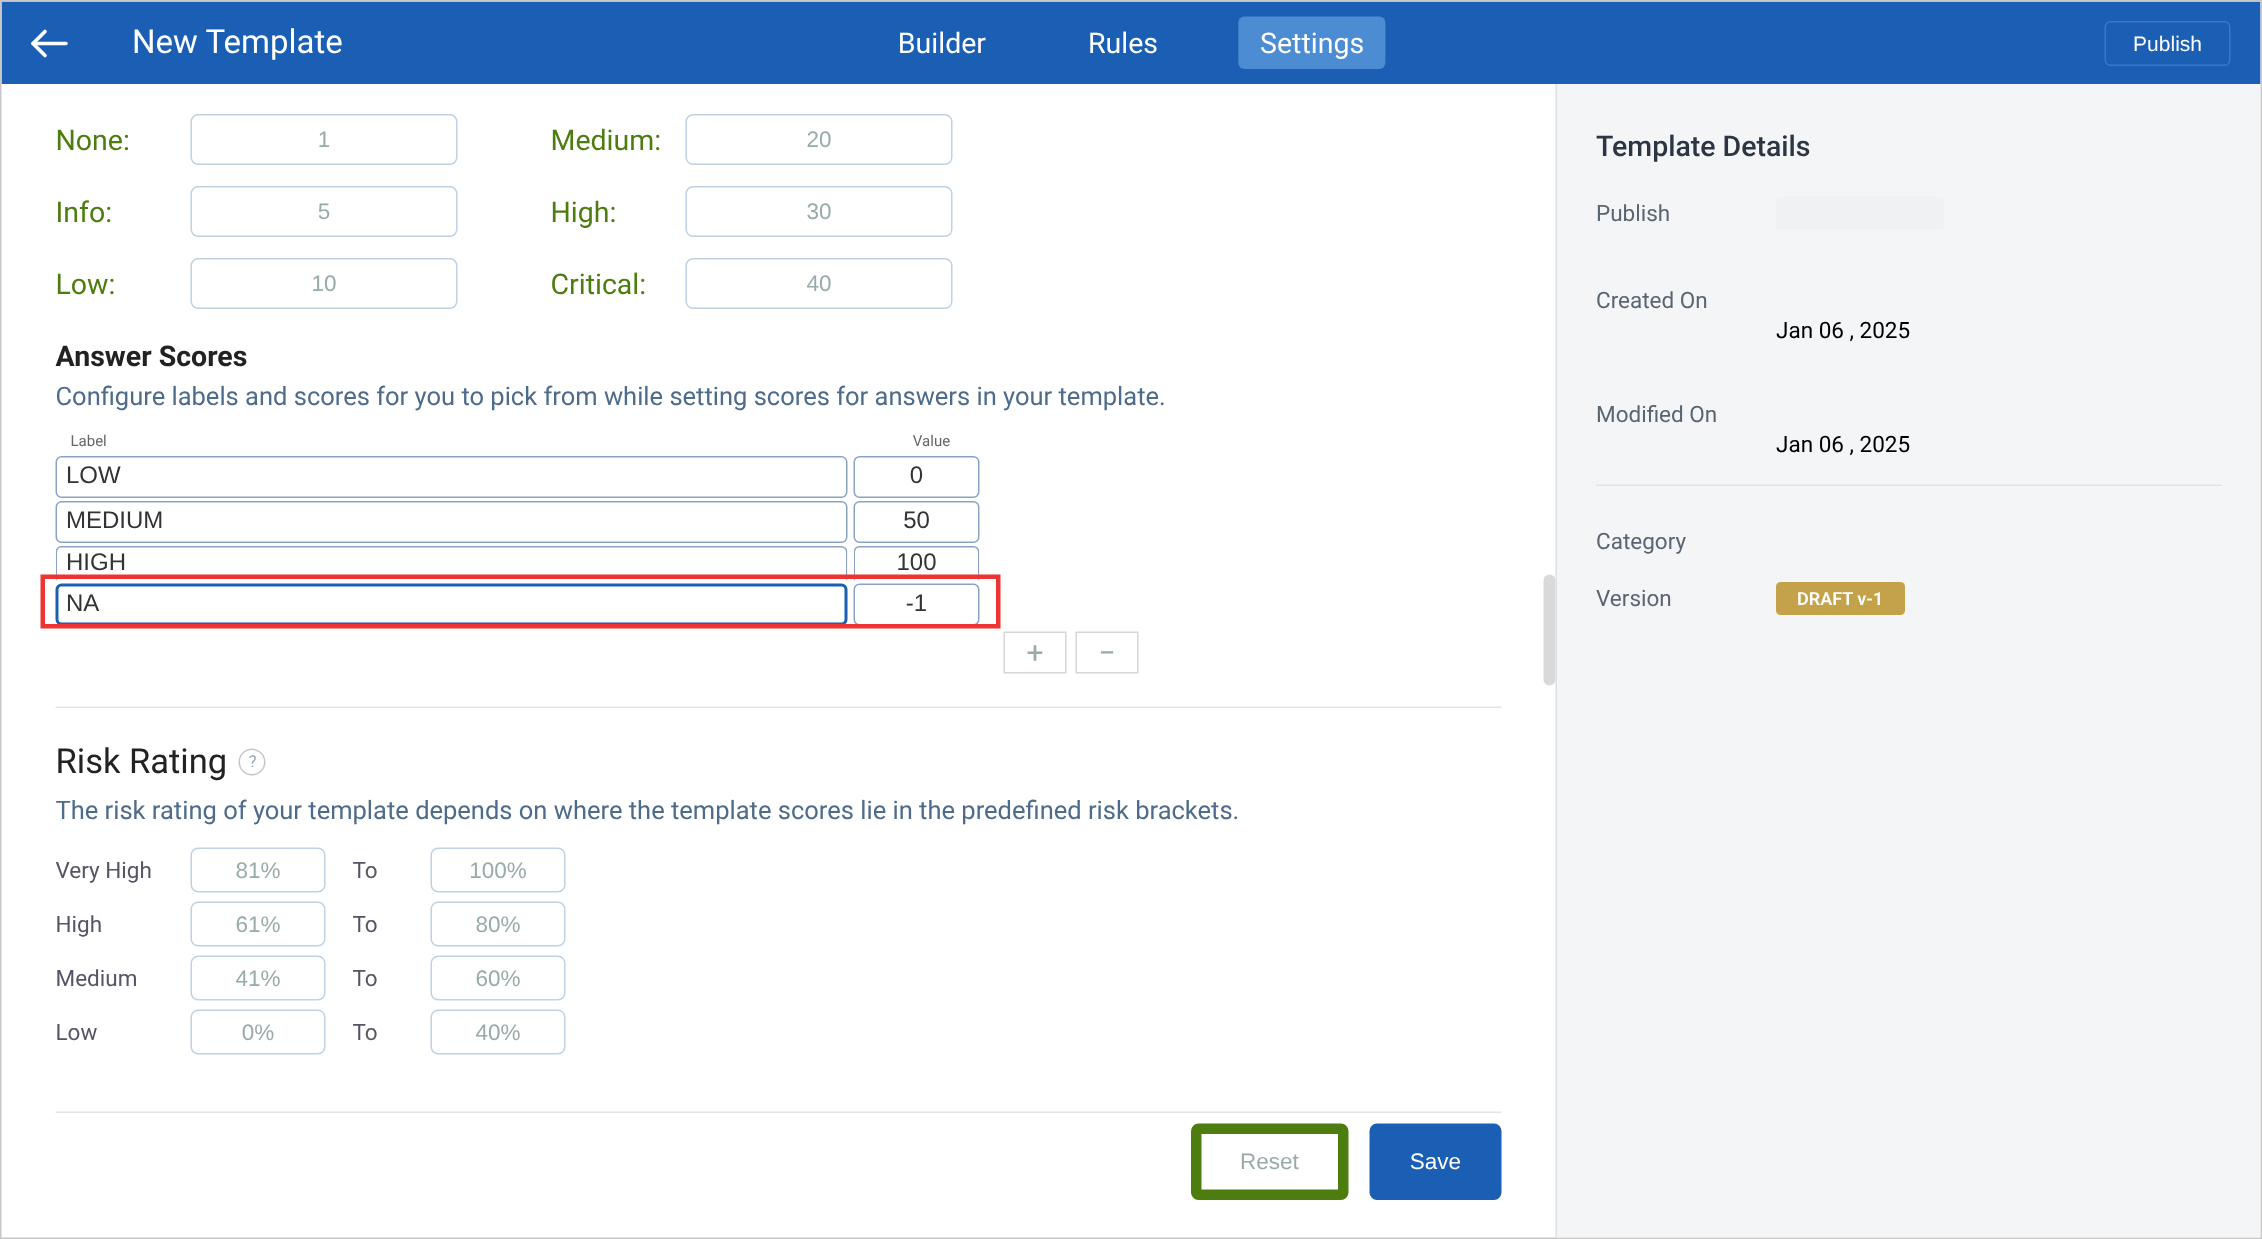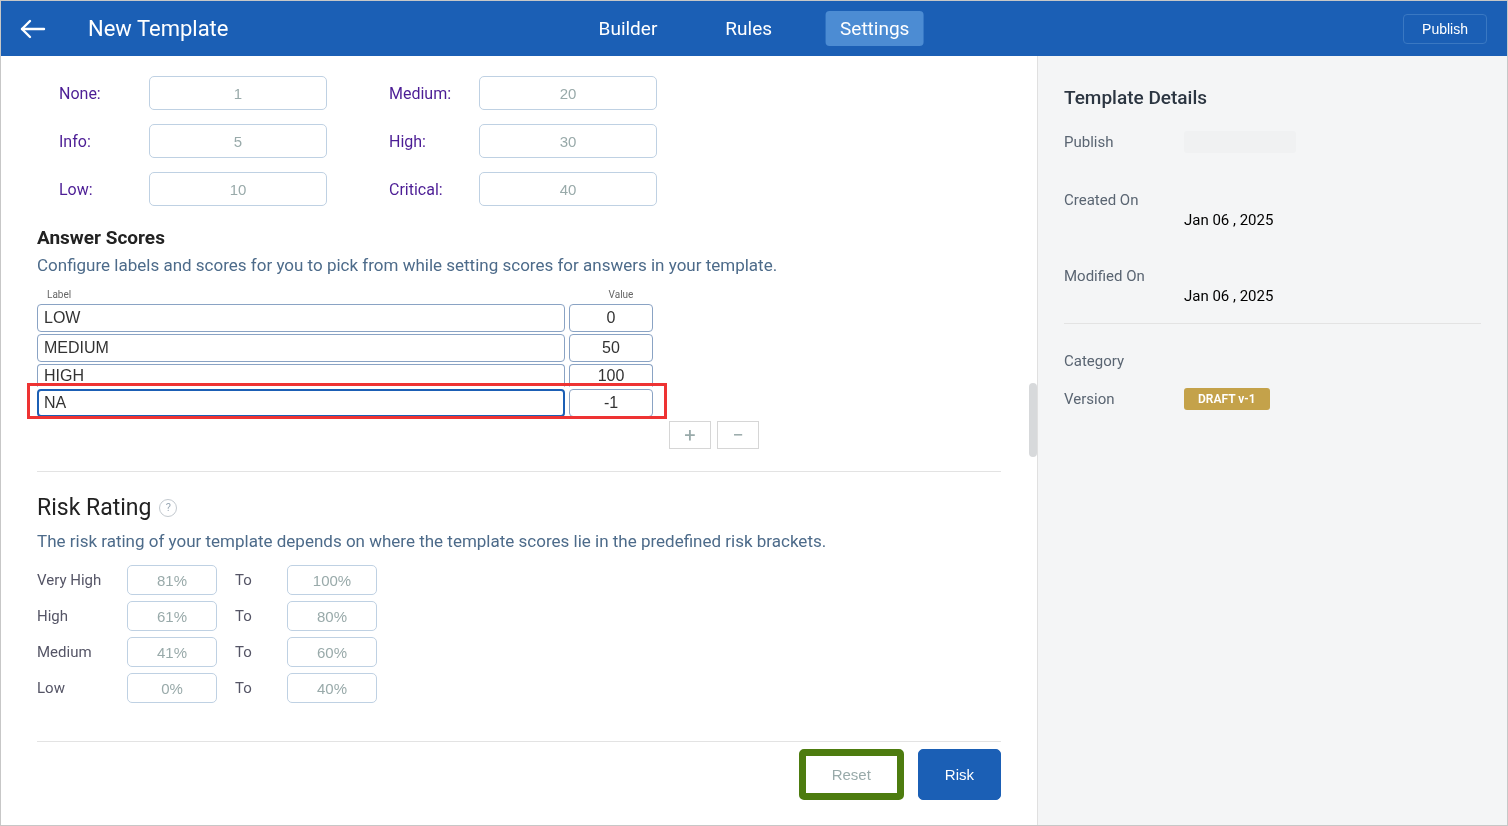--- a/index.html
+++ b/index.html
@@ -18,21 +18,21 @@
 
   
   .content { display:flex; height:calc(100% - 55px); }
   .main { flex:1; overflow-y:auto; padding: 20px 36px; position:relative; }
   .side { width:470px; background:#f4f5f6; border-left:1px solid #e0e0e0; padding:30px 26px; }
 
   
   .score-grid { width:660px; }
   .score-row { display:flex; margin-bottom:14px; }
   .score-pair { display:flex; align-items:center; width:330px; }
-  .score-pair label { width:90px; color:#4c1d95; font-size:16px;margin-left:22px; }
+  .score-pair label { width:90px; color:#4d7c0f; font-size:19px; }
   .score-num { width:178px; height:34px; border:1px solid #bfd1e3; border-radius:5px; background:#fff; text-align:center; color:#9aa; font-size:15px; }
   .score-num:disabled { background:#fff; color:#9aa; }
 
   
   .answer-scores h3 { font-size:19px; margin:20px 0 6px; color:#222; font-weight:700; }
   .desc { color:#4d6b8a; font-size:17px; margin-bottom:14px; }
   .as-header { display:flex; color:#666; font-size:10px; padding:0 0 4px 10px; }
   .as-h-label { width:532px; }
   .as-h-value { width:84px; text-align:center; }
 
@@ -203,21 +203,21 @@
         <input class="rr-input" disabled="" value="0%" style="">
         <div class="rr-to">To</div>
         <input class="rr-input" disabled="" value="40%" style="">
       </div>
     </div>
 
     <hr class="sep" style="margin-top:38px;">
 
     <div class="footer">
       <button class="btn btn-reset">Reset</button>
-      <button class="btn btn-save">Risk</button>
+      <button class="btn btn-save">Save</button>
     </div>
   </div>
 
   <div class="side">
     <h3>Template Details</h3>
     <div class="meta-row">
       <div class="k">Publish</div>
       <div class="author-blur"></div>
     </div>
     <div class="meta-row">

